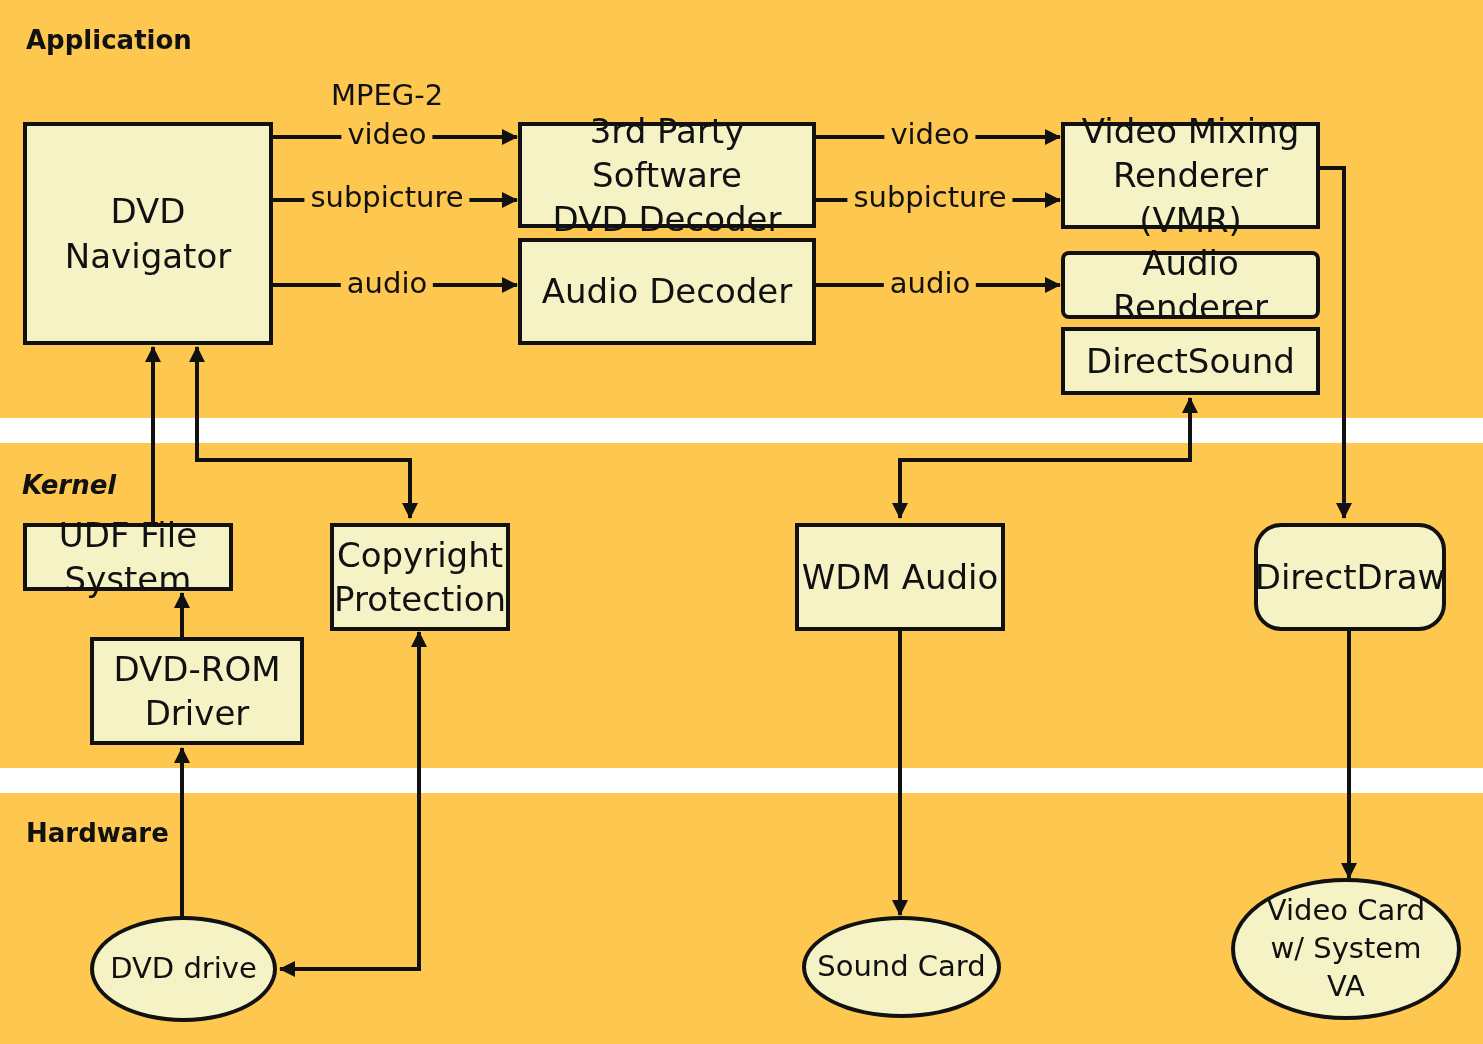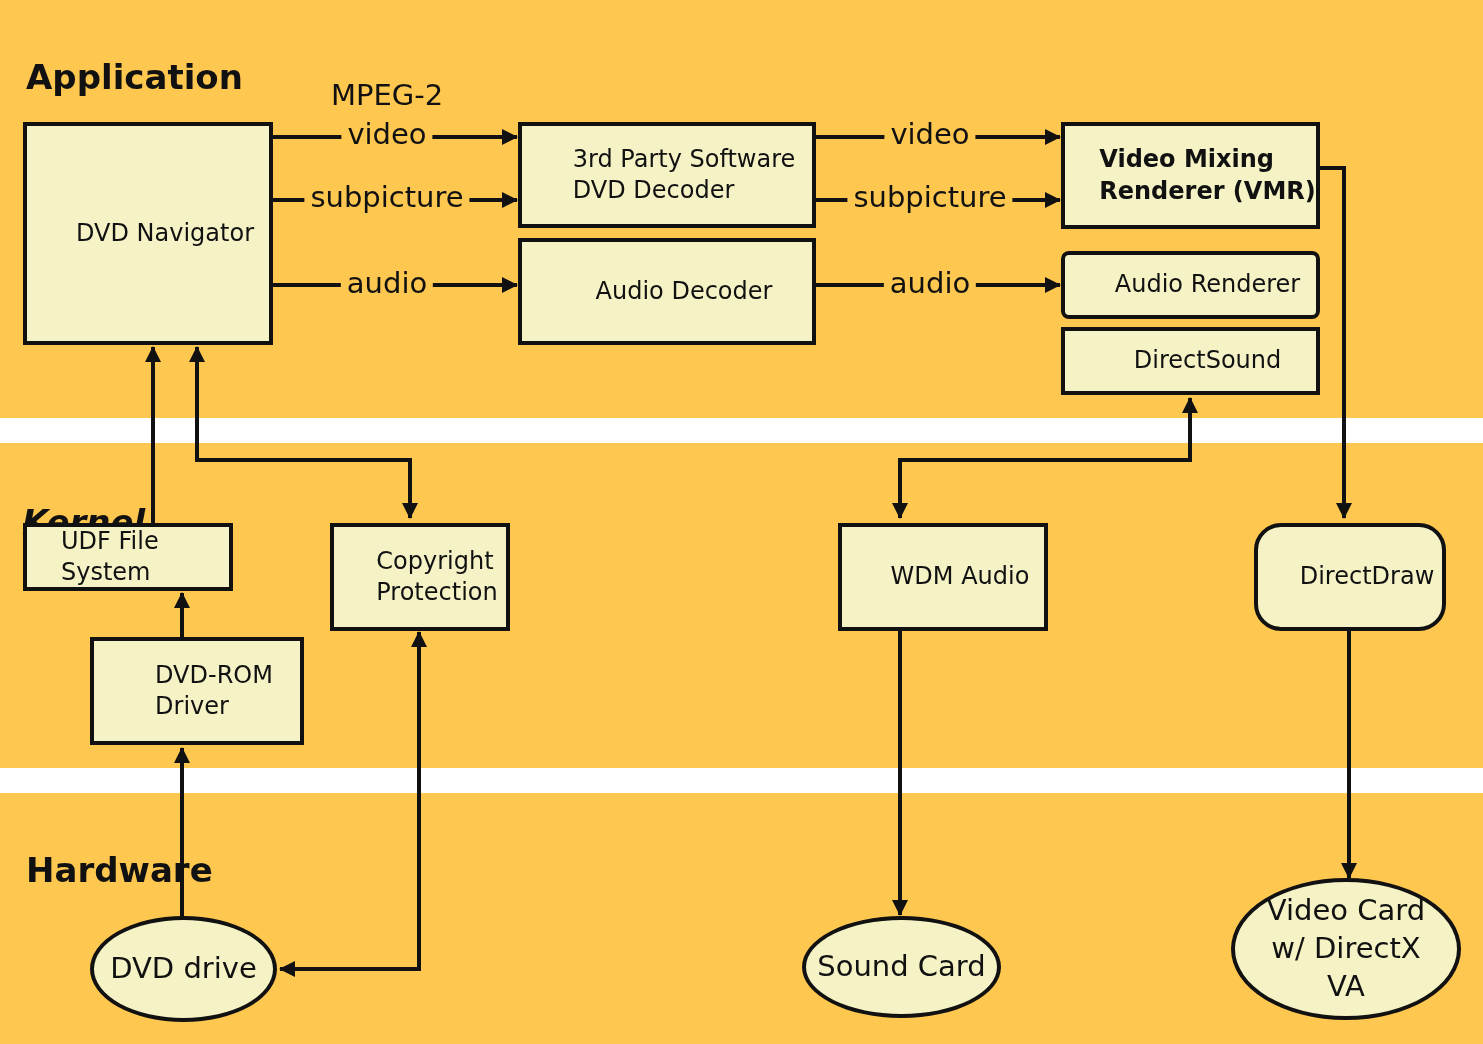--- a/index.html
+++ b/index.html
@@ -1,19 +1,19 @@
 <!DOCTYPE html>
 <html><head>
 <meta charset="utf-8">
 <style>
   html,body{margin:0;padding:0;}
   body{width:1483px;height:1044px;position:relative;overflow:hidden;background:#ffffff;font-family:"DejaVu Sans","Liberation Sans",sans-serif;}
   .band{position:absolute;left:0;width:1483px;background:#fec74f;}
-  .layer-label{position:absolute;font-weight:bold;font-size:34px;color:#111;font-family:"DejaVu Sans",sans-serif;margin-top:32px;}
-  .box{position:absolute;box-sizing:border-box;border:4px solid #111;background:#f5f3c6;display:flex;align-items:center;justify-content:center;font-size:24px;color:#111;line-height:1.3;white-space:pre-line;padding-left:34px;}
+  .layer-label{position:absolute;font-weight:bold;font-size:26px;color:#111;font-family:"DejaVu Sans",sans-serif;}
+  .box{position:absolute;box-sizing:border-box;border:4px solid #111;background:#f5f3c6;display:flex;align-items:center;justify-content:center;text-align:center;font-size:34px;color:#111;line-height:1.3;white-space:pre-line;}
   .ellipse{position:absolute;box-sizing:border-box;border:4px solid #111;background:#f5f3c6;border-radius:50%;display:flex;align-items:center;justify-content:center;text-align:center;font-size:29px;color:#111;line-height:1.3;white-space:pre-line;}
   .lbl{position:absolute;font-size:29px;color:#111;background:#fec74f;padding:0 6px;white-space:nowrap;transform:translate(-50%,-50%);}
   .plain{position:absolute;font-size:29px;color:#111;white-space:nowrap;transform:translate(-50%,-50%);}
   svg#wires{position:absolute;left:0;top:0;}
 </style>
 </head>
 <body>
 
 <div class="band" style="top:0;height:418px;"></div>
 <div class="band" style="top:443px;height:325px;"></div>
@@ -67,30 +67,30 @@
 <div class="lbl" style="left:387px;top:197px;">subpicture</div>
 <div class="lbl" style="left:387px;top:283px;">audio</div>
 <div class="lbl" style="left:930px;top:134px;">video</div>
 <div class="lbl" style="left:930px;top:197px;">subpicture</div>
 <div class="lbl" style="left:930px;top:283px;">audio</div>
 
 <div class="box" style="left:23px;top:122px;width:250px;height:223px;">DVD Navigator</div>
 <div class="box" style="left:518px;top:122px;width:298px;height:106px;">3rd Party Software
 DVD Decoder</div>
 <div class="box" style="left:518px;top:238px;width:298px;height:107px;">Audio Decoder</div>
-<div class="box" style="left:1061px;top:122px;width:259px;height:107px;font-weight:bold;">Video Mixing
+<div class="box" style="left:1061px;top:122px;width:259px;height:107px;">Video Mixing
 Renderer (VMR)</div>
 <div class="box" style="left:1061px;top:251px;width:259px;height:68px;border-radius:8px;">Audio Renderer</div>
 <div class="box" style="left:1061px;top:327px;width:259px;height:68px;">DirectSound</div>
 
 <div class="box" style="left:23px;top:523px;width:210px;height:68px;">UDF File System</div>
 <div class="box" style="left:330px;top:523px;width:180px;height:108px;">Copyright
 Protection</div>
 <div class="box" style="left:90px;top:637px;width:214px;height:108px;">DVD-ROM
 Driver</div>
-<div class="box" style="left:795px;top:523px;width:210px;height:108px;margin-left:43px;">WDM Audio</div>
+<div class="box" style="left:795px;top:523px;width:210px;height:108px;">WDM Audio</div>
 <div class="box" style="left:1254px;top:523px;width:192px;height:108px;border-radius:27px;">DirectDraw</div>
 
 <div class="ellipse" style="left:90px;top:916px;width:187px;height:106px;">DVD drive</div>
 <div class="ellipse" style="left:802px;top:916px;width:199px;height:102px;">Sound Card</div>
 <div class="ellipse" style="left:1231px;top:878px;width:230px;height:142px;">Video Card
-w/ DirectX
+w/ System
 VA</div>
 
 </body></html>

